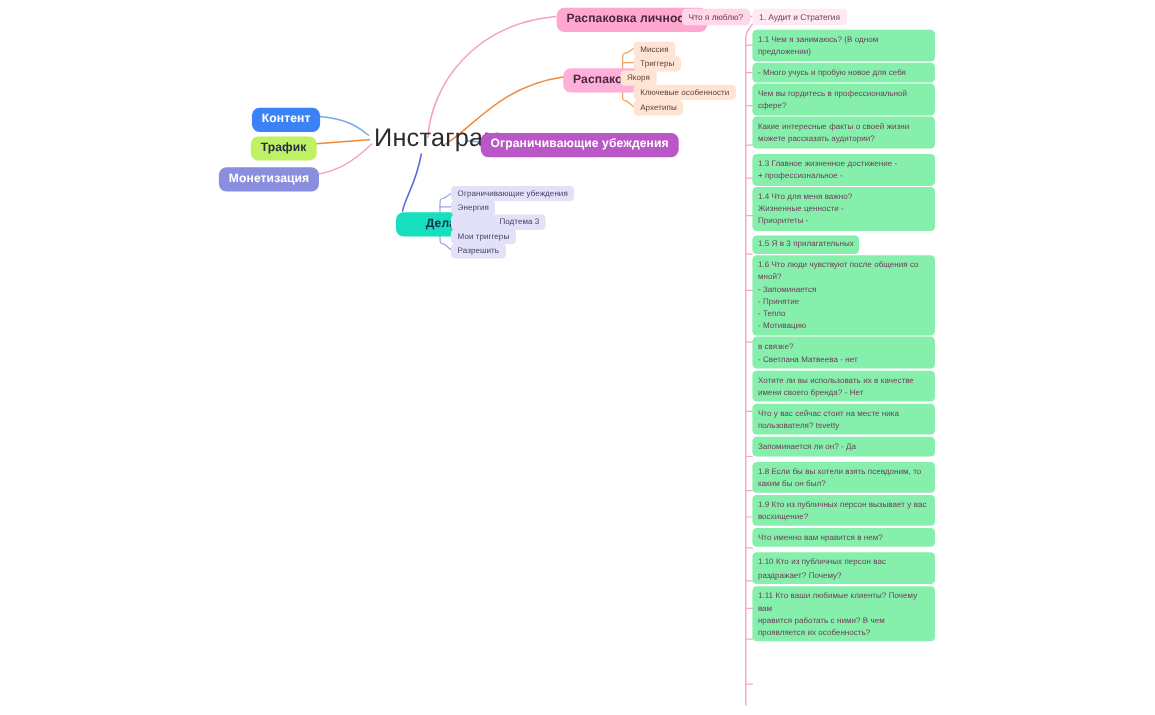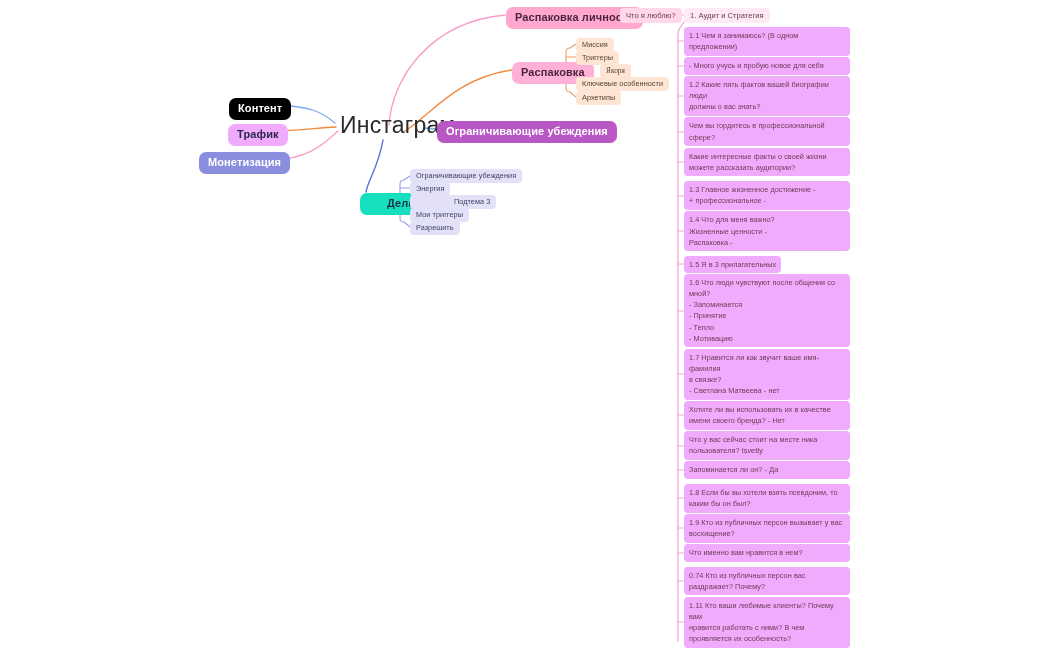--- a/index.html
+++ b/index.html
@@ -30,22 +30,22 @@
     letter-spacing: .1px;
   }
 
   
   .pill.lvl1 {
     font-size: 11px;
     font-weight: 700;
     padding: 4px 9px 5px 9px;
     border-radius: 7px;
   }
-  .n-content      { background: #000000; color: #ffffff; }
-  .n-traffic      { background: #f0abfc; color: #2a2a48; }
+  .n-content      { background: #3b82f6; color: #ffffff; }
+  .n-traffic      { background: #bef264; color: #2a2a48; }
   .n-monetization { background: #8a8ede; color: #ffffff; }
   .n-dela         { background: #16dfc0; color: #16324a; font-size: 10.5px; }
   .n-limit        { background: #b957c6; color: #ffffff; font-size: 10px; padding: 4px 10px 5px 10px; }
   .n-unpack-pers  { background: #ffa7cf; color: #4a2540; font-size: 11px; }
   .n-unpack       { background: #ffb0d8; color: #4a2540; font-size: 11px; }
 
   
   .central {
     position: absolute;
     font-size: 23px;
@@ -78,21 +78,21 @@
   .c-audit { background: #ffeaf3; color: #6a3b53; }
 
   
   .qcol {
     position: absolute;
     left: 684px;
     top: 27px;
     width: 166px;
   }
   .qblock {
-    background: #f0abfc;
+    background: #86efac;
     color: #6b3d55;
     border-radius: 4px;
     font-size: 7.3px;
     line-height: 1.52;
     padding: 3px 5px 3.5px 5px;
     margin-bottom: 1.5px;
     letter-spacing: .02px;
     word-spacing: .1px;
   }
   .qblock.gap { margin-top: 5px; }
@@ -211,21 +211,21 @@
   <div class="pill lvl1 n-unpack" style="left:512px; top:62px;">
     <span>Распаковка</span>
   </div>
 
   <div class="pill sm s-orange" style="left:576px; top:38px;">
     <span>Миссия</span>
   </div>
   <div class="pill sm s-orange" style="left:576px; top:51px;">
     <span>Триггеры</span>
   </div>
-  <div class="pill sm s-orange" style="left:600px; top:64px;font-family:Liberation Serif, serif;">
+  <div class="pill sm s-orange" style="left:564px; top:64px;">
     <span>Якоря</span>
   </div>
   <div class="pill sm s-orange" style="left:576px; top:77px;">
     <span>Ключевые особенности</span>
   </div>
   <div class="pill sm s-orange" style="left:576px; top:91px;">
     <span>Архетипы</span>
   </div>
 
   <div class="pill lvl1 n-dela" style="left:360px; top:193px;padding-left:27px;">
@@ -245,65 +245,61 @@
     <span>Мои триггеры</span>
   </div>
   <div class="pill sm s-violet" style="left:410px; top:221px;">
     <span>Разрешить</span>
   </div>
 
   <div class="qcol" id="qcol"><div class="qblock">
         <span class="ln">1.1 Чем я занимаюсь? (В одном предложении)</span>
       </div><div class="qblock">
         <span class="ln">- Много учусь и пробую новое для себя</span>
-      </div><div class="qblock">
-        <span class="ln">1.2 Какие пять фактов вашей биографии люди</span>
-        <span class="ln">должны о вас знать?</span>
       </div><div class="qblock">
         <span class="ln">Чем вы гордитесь в профессиональной</span>
         <span class="ln">сфере?</span>
       </div><div class="qblock">
         <span class="ln">Какие интересные факты о своей жизни</span>
         <span class="ln">можете рассказать аудитории?</span>
       </div><div class="qblock gap">
         <span class="ln">1.3 Главное жизненное достижение -</span>
         <span class="ln">+ профессиональное -</span>
       </div><div class="qblock">
         <span class="ln">1.4 Что для меня важно?</span>
         <span class="ln">Жизненные ценности -</span>
-        <span class="ln">Распаковка -</span>
+        <span class="ln">Приоритеты -</span>
       </div><div class="qblock tiny"><span class="ln">1.5 Я в 3 прилагательных</span></div><div class="qblock">
         <span class="ln">1.6 Что люди чувствуют после общения со</span>
         <span class="ln">мной?</span>
         <span class="ln">- Запоминается</span>
         <span class="ln">- Принятие</span>
         <span class="ln">- Тепло</span>
         <span class="ln">- Мотивацию</span>
       </div><div class="qblock">
-        <span class="ln">1.7 Нравится ли как звучит ваше имя-фамилия</span>
         <span class="ln">в связке?</span>
         <span class="ln">- Светлана Матвеева - нет</span>
       </div><div class="qblock">
         <span class="ln">Хотите ли вы использовать их в качестве</span>
         <span class="ln">имени своего бренда? - Нет</span>
       </div><div class="qblock">
         <span class="ln">Что у вас сейчас стоит на месте ника</span>
         <span class="ln">пользователя? tsvetty</span>
       </div><div class="qblock">
         <span class="ln">Запоминается ли он? - Да</span>
       </div><div class="qblock gap">
         <span class="ln">1.8 Если бы вы хотели взять псевдоним, то</span>
         <span class="ln">каким бы он был?</span>
       </div><div class="qblock">
         <span class="ln">1.9 Кто из публичных персон вызывает у вас</span>
         <span class="ln">восхищение?</span>
       </div><div class="qblock">
         <span class="ln">Что именно вам нравится в нем?</span>
       </div><div class="qblock gap">
-        <span class="ln">0.74 Кто из публичных персон вас</span>
+        <span class="ln">1.10 Кто из публичных персон вас</span>
         <span class="ln">раздражает? Почему?</span>
       </div><div class="qblock">
         <span class="ln">1.11 Кто ваши любимые клиенты? Почему вам</span>
         <span class="ln">нравится работать с ними? В чем</span>
         <span class="ln">проявляется их особенность?</span>
       </div></div>
 
 </div>
 
 </body></html>

